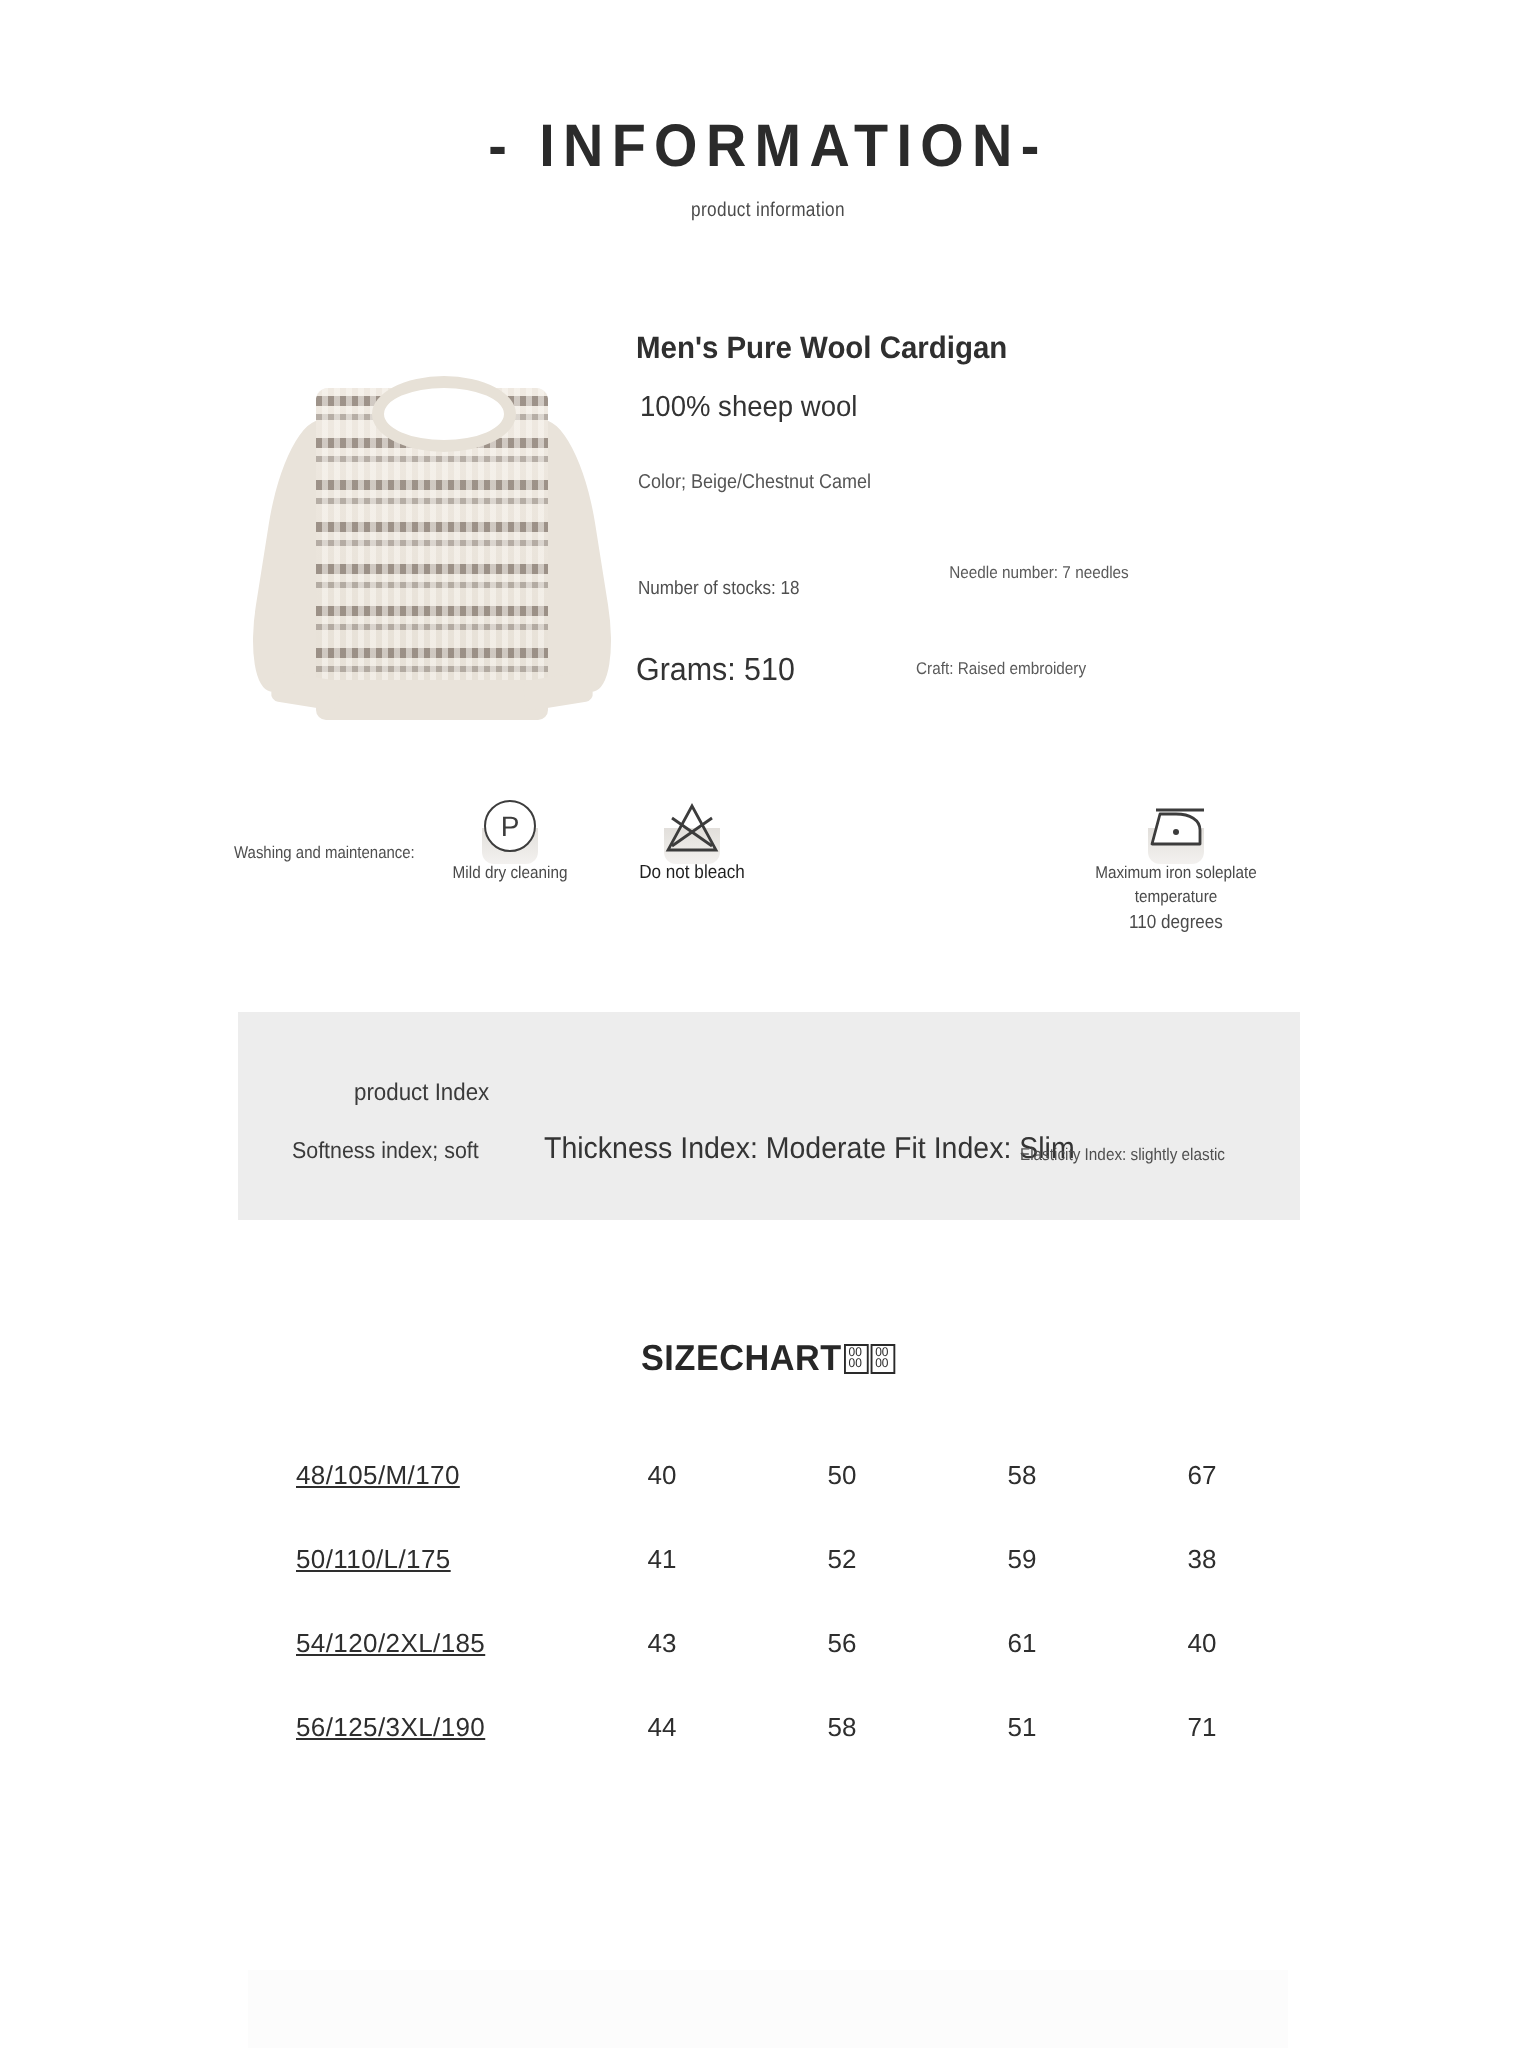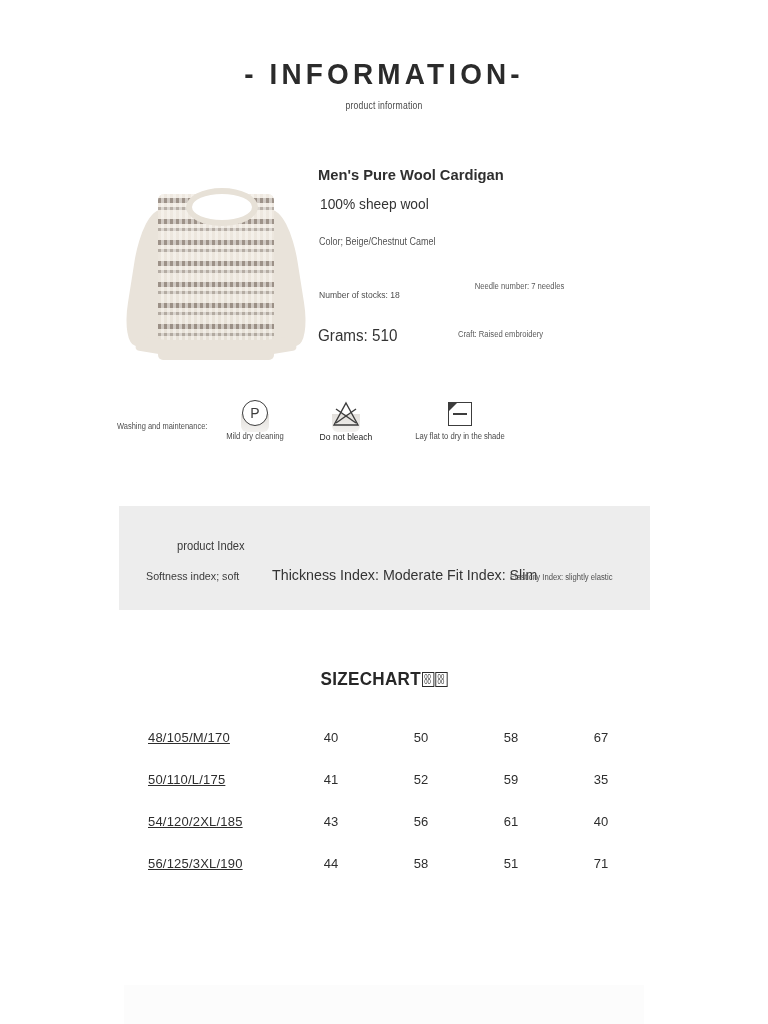--- a/index.html
+++ b/index.html
@@ -458,27 +458,33 @@
       <div class="ic-shadow"></div>
       <svg class="ic-bleach" viewBox="0 0 28 26">
         <path d="M14 2 L26 24 L2 24 Z" fill="none" stroke="#3c3c3c" stroke-width="1.4"></path>
         <line x1="4" y1="8" x2="24" y2="22" stroke="#3c3c3c" stroke-width="1.4"></line>
         <line x1="24" y1="8" x2="4" y2="22" stroke="#3c3c3c" stroke-width="1.4"></line>
       </svg>
     </div>
     <div class="care-cap dark">Do not bleach</div>
   </div>
 
-  <div class="care-item" style="left:400px; top:398px; width:120px;">
+
+  <div class="care-item" style="left:528px; top:398px; width:120px;">
     <div class="care-gfx">
-      <div class="ic-flat"></div>
-    </div>
-    <div class="care-cap">Lay flat to dry in the shade</div>
+      <div class="ic-shadow"></div>
+      <svg class="ic-iron" viewBox="0 0 34 24">
+        <path d="M5 20 L29 20 L29 13 C29 8 24 5 17 5 L9 5 Z" fill="#ffffff" stroke="#3c3c3c" stroke-width="1.4" stroke-linejoin="round"></path>
+        <line x1="7" y1="3" x2="31" y2="3" stroke="#3c3c3c" stroke-width="1.4"></line>
+        <circle cx="17" cy="14" r="1.5" fill="#3c3c3c"></circle>
+      </svg>
+    </div>
+    <div class="care-cap">Maximum iron soleplate temperature</div>
+    <div class="care-cap" style="font-size:9.5px;">110 degrees</div>
   </div>
-
 
   <div class="idx-panel"></div>
   <div class="idx-heading">product Index</div>
   <div class="idx-soft">Softness index; soft</div>
   <div class="idx-thick">Thickness Index: Moderate Fit Index: Slim</div>
   <div class="idx-elastic">Elasticity Index: slightly elastic</div>
 
   <div class="sc-title">
     <span>SIZECHART</span><span class="tofu"><i>00<br>00</i></span><span class="tofu"><i>00<br>00</i></span>
   </div>
@@ -492,21 +498,21 @@
       <div class="c-num td-num">50</div>
       <div class="c-num td-num">58</div>
       <div class="c-num td-num">67</div>
     </div>
 
     <div class="tbl-row tbl-body-row">
       <div class="c-size td-size">50/110/L/175</div>
       <div class="c-num td-num">41</div>
       <div class="c-num td-num">52</div>
       <div class="c-num td-num">59</div>
-      <div class="c-num td-num">35</div>
+      <div class="c-num td-num">38</div>
     </div>
 
 
     <div class="tbl-row tbl-body-row">
       <div class="c-size td-size">54/120/2XL/185</div>
       <div class="c-num td-num">43</div>
       <div class="c-num td-num">56</div>
       <div class="c-num td-num">61</div>
       <div class="c-num td-num">40</div>
     </div>

